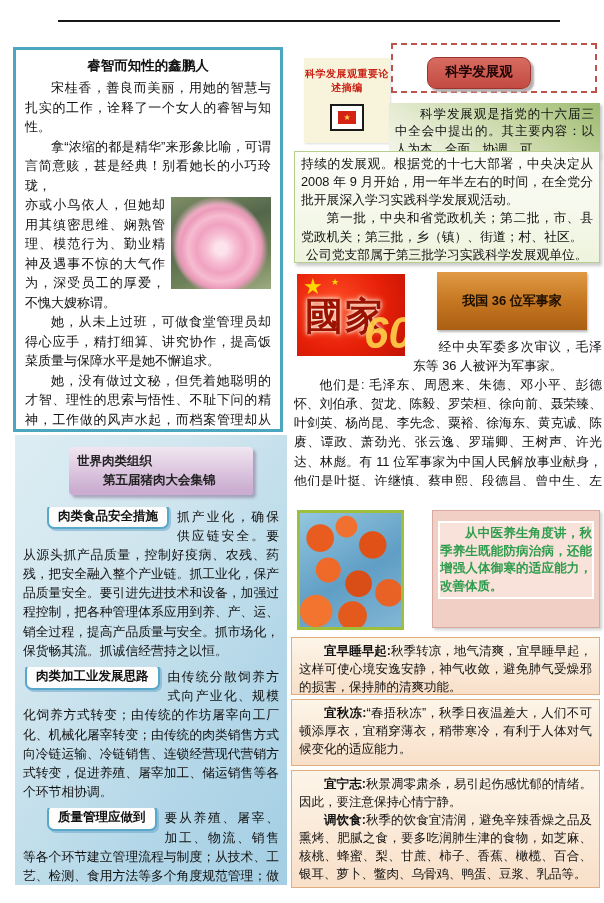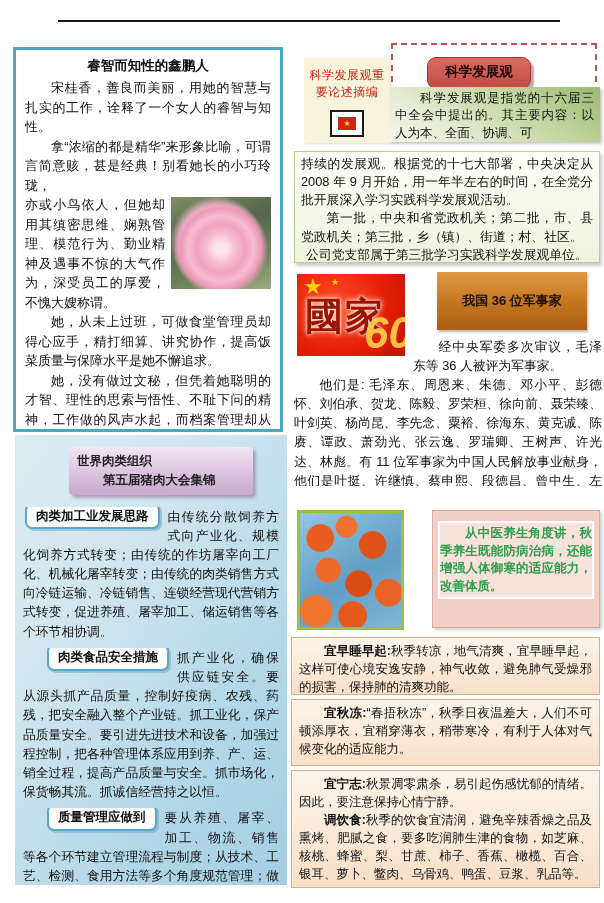--- a/index.html
+++ b/index.html
@@ -33,37 +33,37 @@
   .meat-sec{margin-bottom:7px;overflow:hidden;}
   .meat-badge{float:left;margin:-4px 8px 0 2px;padding:2px 9px;background:#fdfdfd;
      border:2px solid #58a8cb;border-radius:7px;font-weight:bold;font-size:12.5px;
      box-shadow:2px 2px 0 rgba(110,165,200,.55);}
   .meat-badge.indent{margin-left:24px;}
   .meat-sec p{text-align:justify;}
 
   
   .book-cover{position:absolute;left:304px;top:58px;width:86px;height:85px;background:#f8f4dc;
      box-shadow:1px 1px 2px #ddd;text-align:center;overflow:hidden;}
-  .book-title{font-size:12px;font-weight:normal;color:#cb2416;margin-top:9px;letter-spacing:.5px;}
+  .book-title{font-size:10px;font-weight:bold;color:#cb2416;margin-top:9px;letter-spacing:.5px;}
   .book-emblem{width:30px;height:23px;margin:9px auto 0;background:#fff;border:2px solid #1a1a1a;
      display:flex;align-items:center;justify-content:center;}
   .book-emblem .flag{width:18px;height:13px;background:#d42313;color:#ffd24a;font-size:8px;
      line-height:13px;text-align:center;}
   .book-micro{width:44px;height:3px;margin:12px auto 2px;
      background:repeating-linear-gradient(90deg,#c89a8a 0 3px,rgba(0,0,0,0) 3px 5px);}
   .book-micro+.book-micro{margin-top:2px;}
 
   .dash-box{position:absolute;left:391px;top:43px;width:206px;height:50px;box-sizing:border-box;
      border:2px dashed #bd544c;}
   .red-badge{position:absolute;left:427px;top:57px;width:104px;height:32px;box-sizing:border-box;
      background:linear-gradient(180deg,#d86c61 0%,#c24a42 100%);border:1px solid #9c342e;
      border-radius:9px;box-shadow:3px 3px 2px #b6aeae;color:#200404;font-weight:bold;
      font-size:13.5px;text-align:center;line-height:27px;}
 
-  .science-intro{position:absolute;left:389px;top:87px;width:211px;height:55px;box-sizing:border-box;
+  .science-intro{position:absolute;left:389px;top:103px;width:211px;height:55px;box-sizing:border-box;
      padding:3px 6px;font-size:12.5px;line-height:1.38;text-align:justify;overflow:hidden;
      background:linear-gradient(215deg,#9cba6f 0%,#c3d49f 35%,#e6ecd4 75%,#f3f6ea 100%);
      box-shadow:2px 2px 3px #c4c4c4;}
   .science-intro p{text-indent:2em;}
   .science-body{position:absolute;left:294px;top:151px;width:306px;height:112px;box-sizing:border-box;
      padding:3px 6px;font-size:12.8px;line-height:1.42;overflow:hidden;
      background:linear-gradient(180deg,#fdfefa 0%,#eef3dd 100%);border:1px solid #b9cf92;
      box-shadow:2px 3px 3px #cccccc;}
   .science-body p{text-align:justify;}
   .science-body .ind2{text-indent:2em;}
@@ -137,26 +137,26 @@
     <p>她，没有做过文秘，但凭着她聪明的才智、理性的思索与悟性、不耻下问的精神，工作做的风声水起，而档案管理却从此翻开新篇章。</p>
 
   </div>
 
   <div class="meat-panel">
     <div class="meat-title-badge">
       <div>世界肉类组织</div>
       <div class="l2">第五届猪肉大会集锦</div>
     </div>
     <div class="meat-sec">
+      <div class="meat-badge indent">肉类食品安全措施</div>
+      <p>抓产业化，确保供应链安全。要从源头抓产品质量，控制好疫病、农残、药残，把安全融入整个产业链。抓工业化，保产品质量安全。要引进先进技术和设备，加强过程控制，把各种管理体系应用到养、产、运、销全过程，提高产品质量与安全。抓市场化，保货畅其流。抓诚信经营持之以恒。</p>
+    </div>
+    <div class="meat-sec">
       <div class="meat-badge">肉类加工业发展思路</div>
       <p>由传统分散饲养方式向产业化、规模化饲养方式转变；由传统的作坊屠宰向工厂化、机械化屠宰转变；由传统的肉类销售方式向冷链运输、冷链销售、连锁经营现代营销方式转变，促进养殖、屠宰加工、储运销售等各个环节相协调。</p>
-    </div>
-    <div class="meat-sec">
-      <div class="meat-badge indent">肉类食品安全措施</div>
-      <p>抓产业化，确保供应链安全。要从源头抓产品质量，控制好疫病、农残、药残，把安全融入整个产业链。抓工业化，保产品质量安全。要引进先进技术和设备，加强过程控制，把各种管理体系应用到养、产、运、销全过程，提高产品质量与安全。抓市场化，保货畅其流。抓诚信经营持之以恒。</p>
     </div>
     <div class="meat-sec">
       <div class="meat-badge indent">质量管理应做到</div>
       <p>要从养殖、屠宰、加工、物流、销售等各个环节建立管理流程与制度；从技术、工艺、检测、食用方法等多个角度规范管理；做到“源头有保障、过程有控制、出厂有把关、市场有监督”，保证品质。</p>
     </div>
   </div>
 
   <div class="book-cover">
     <div class="book-title">科学发展观重要论述摘编</div>
     <div class="book-emblem">

